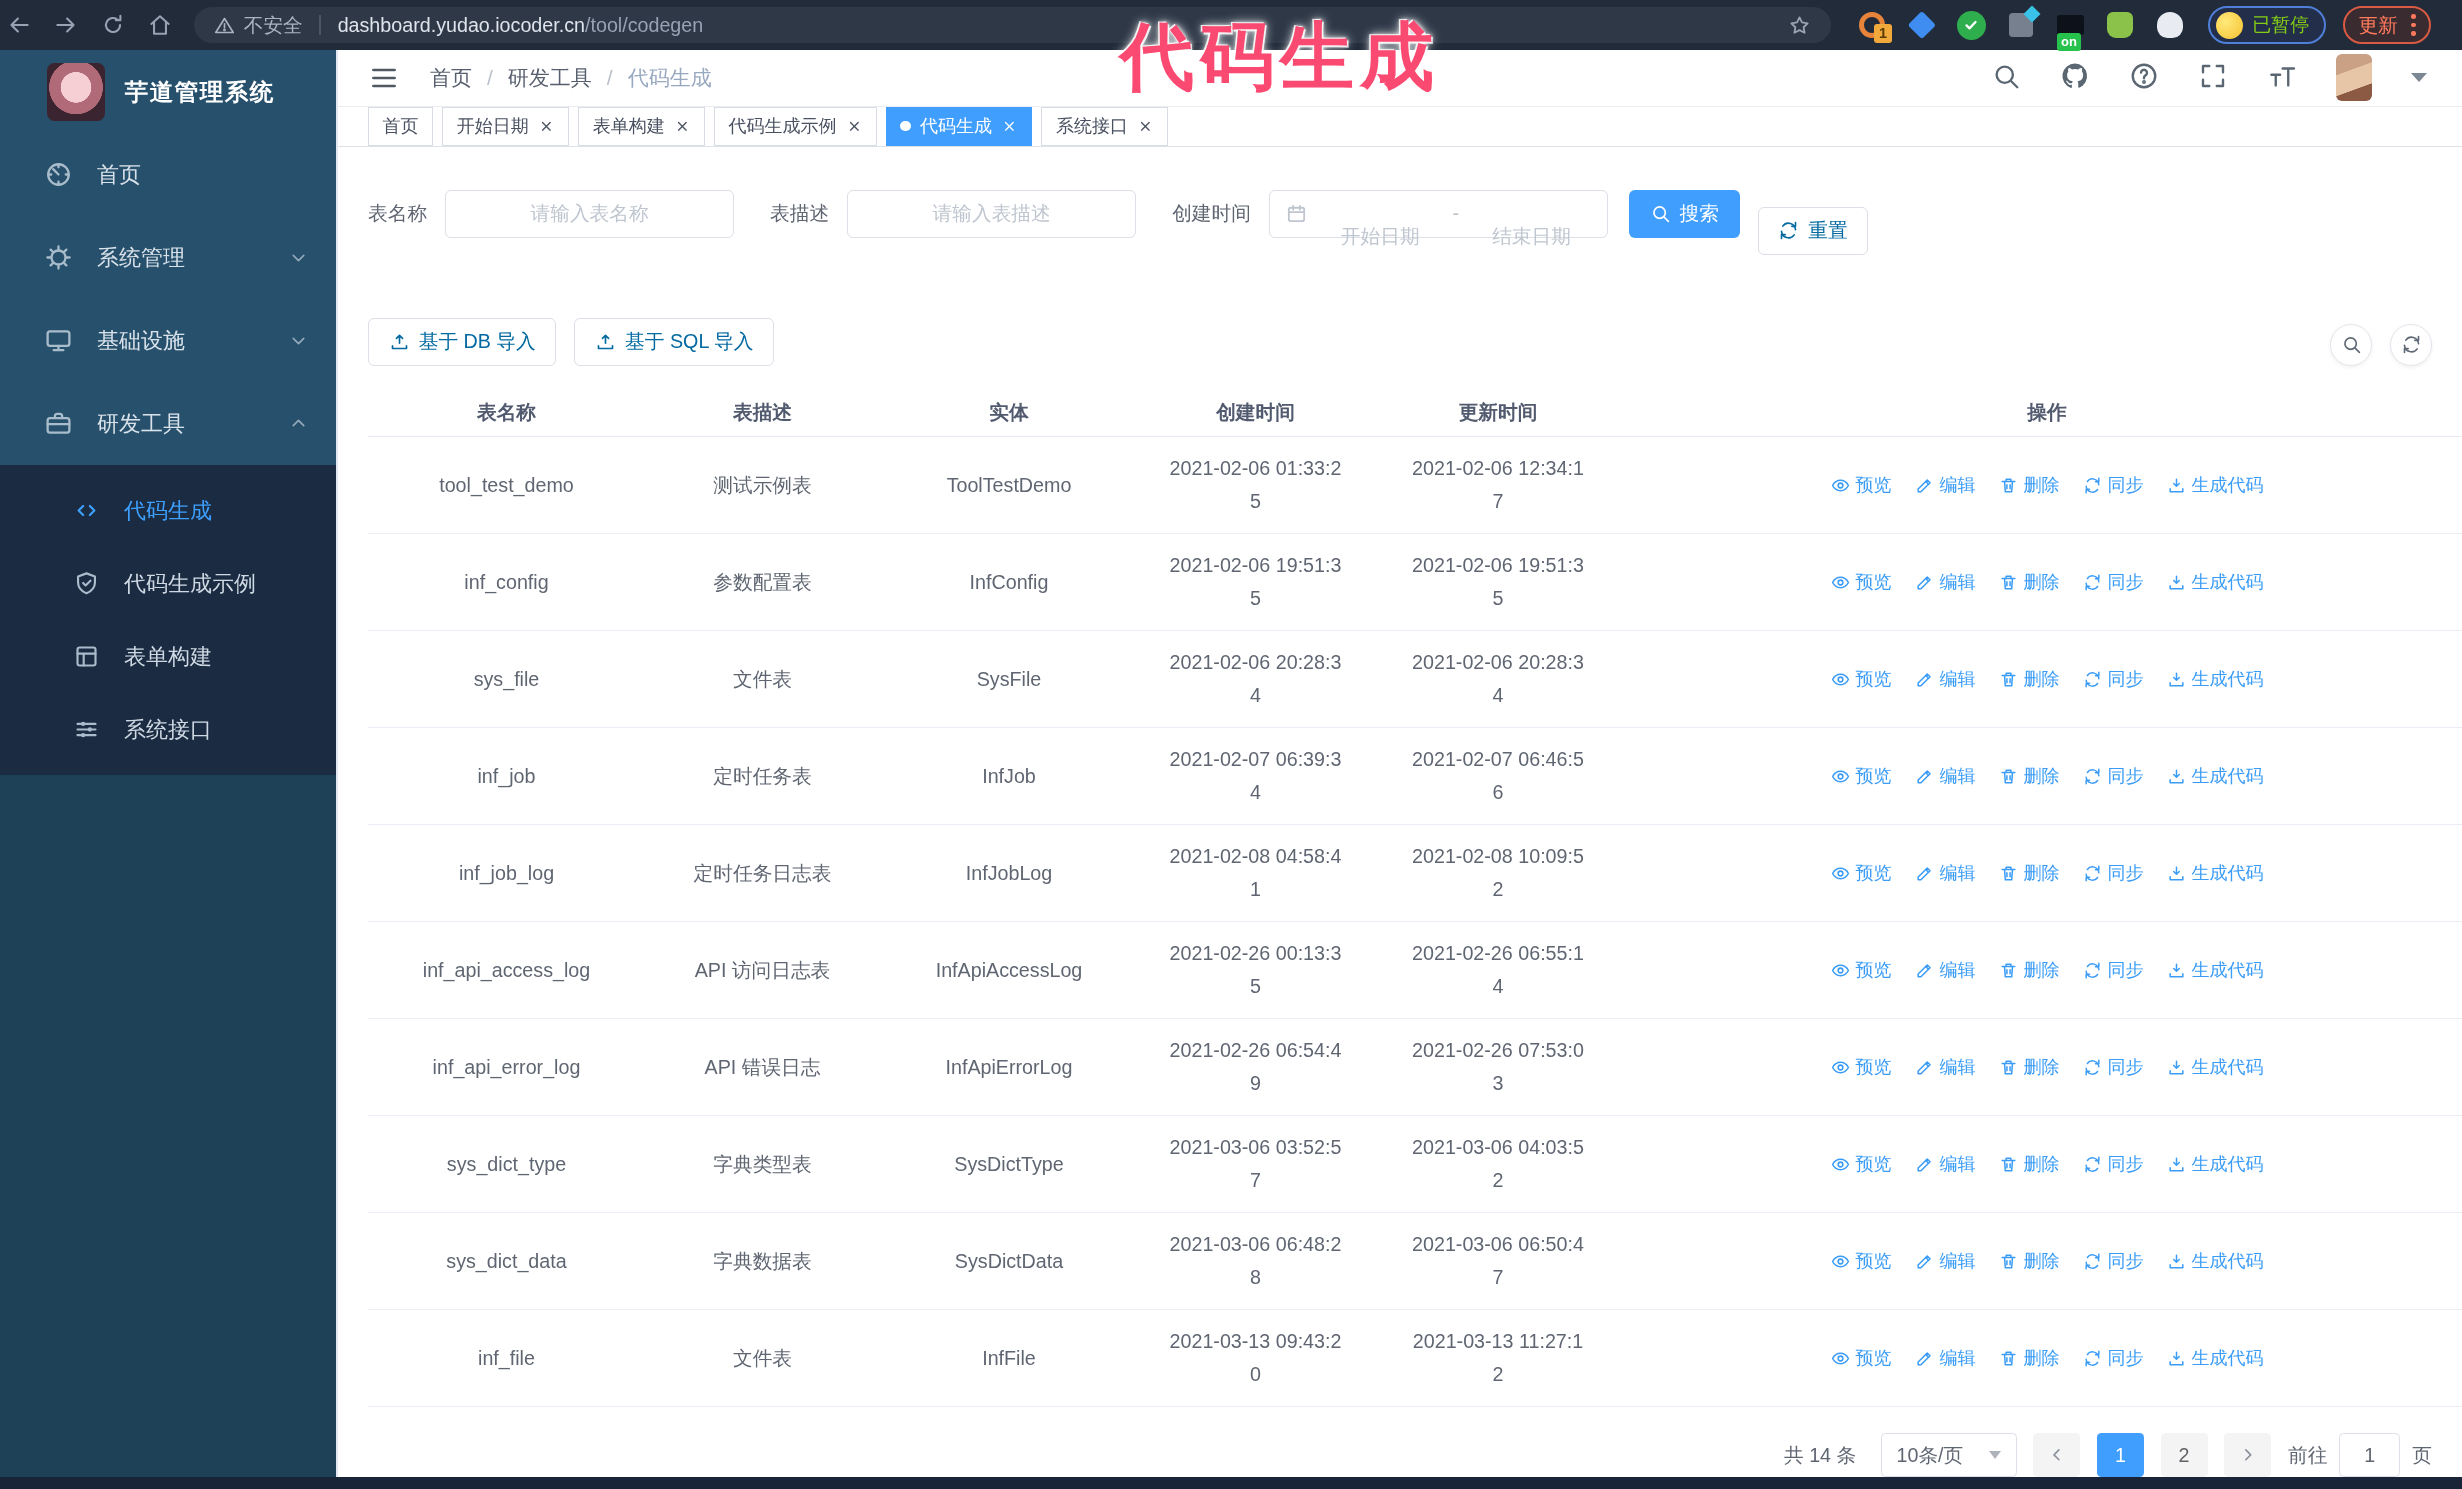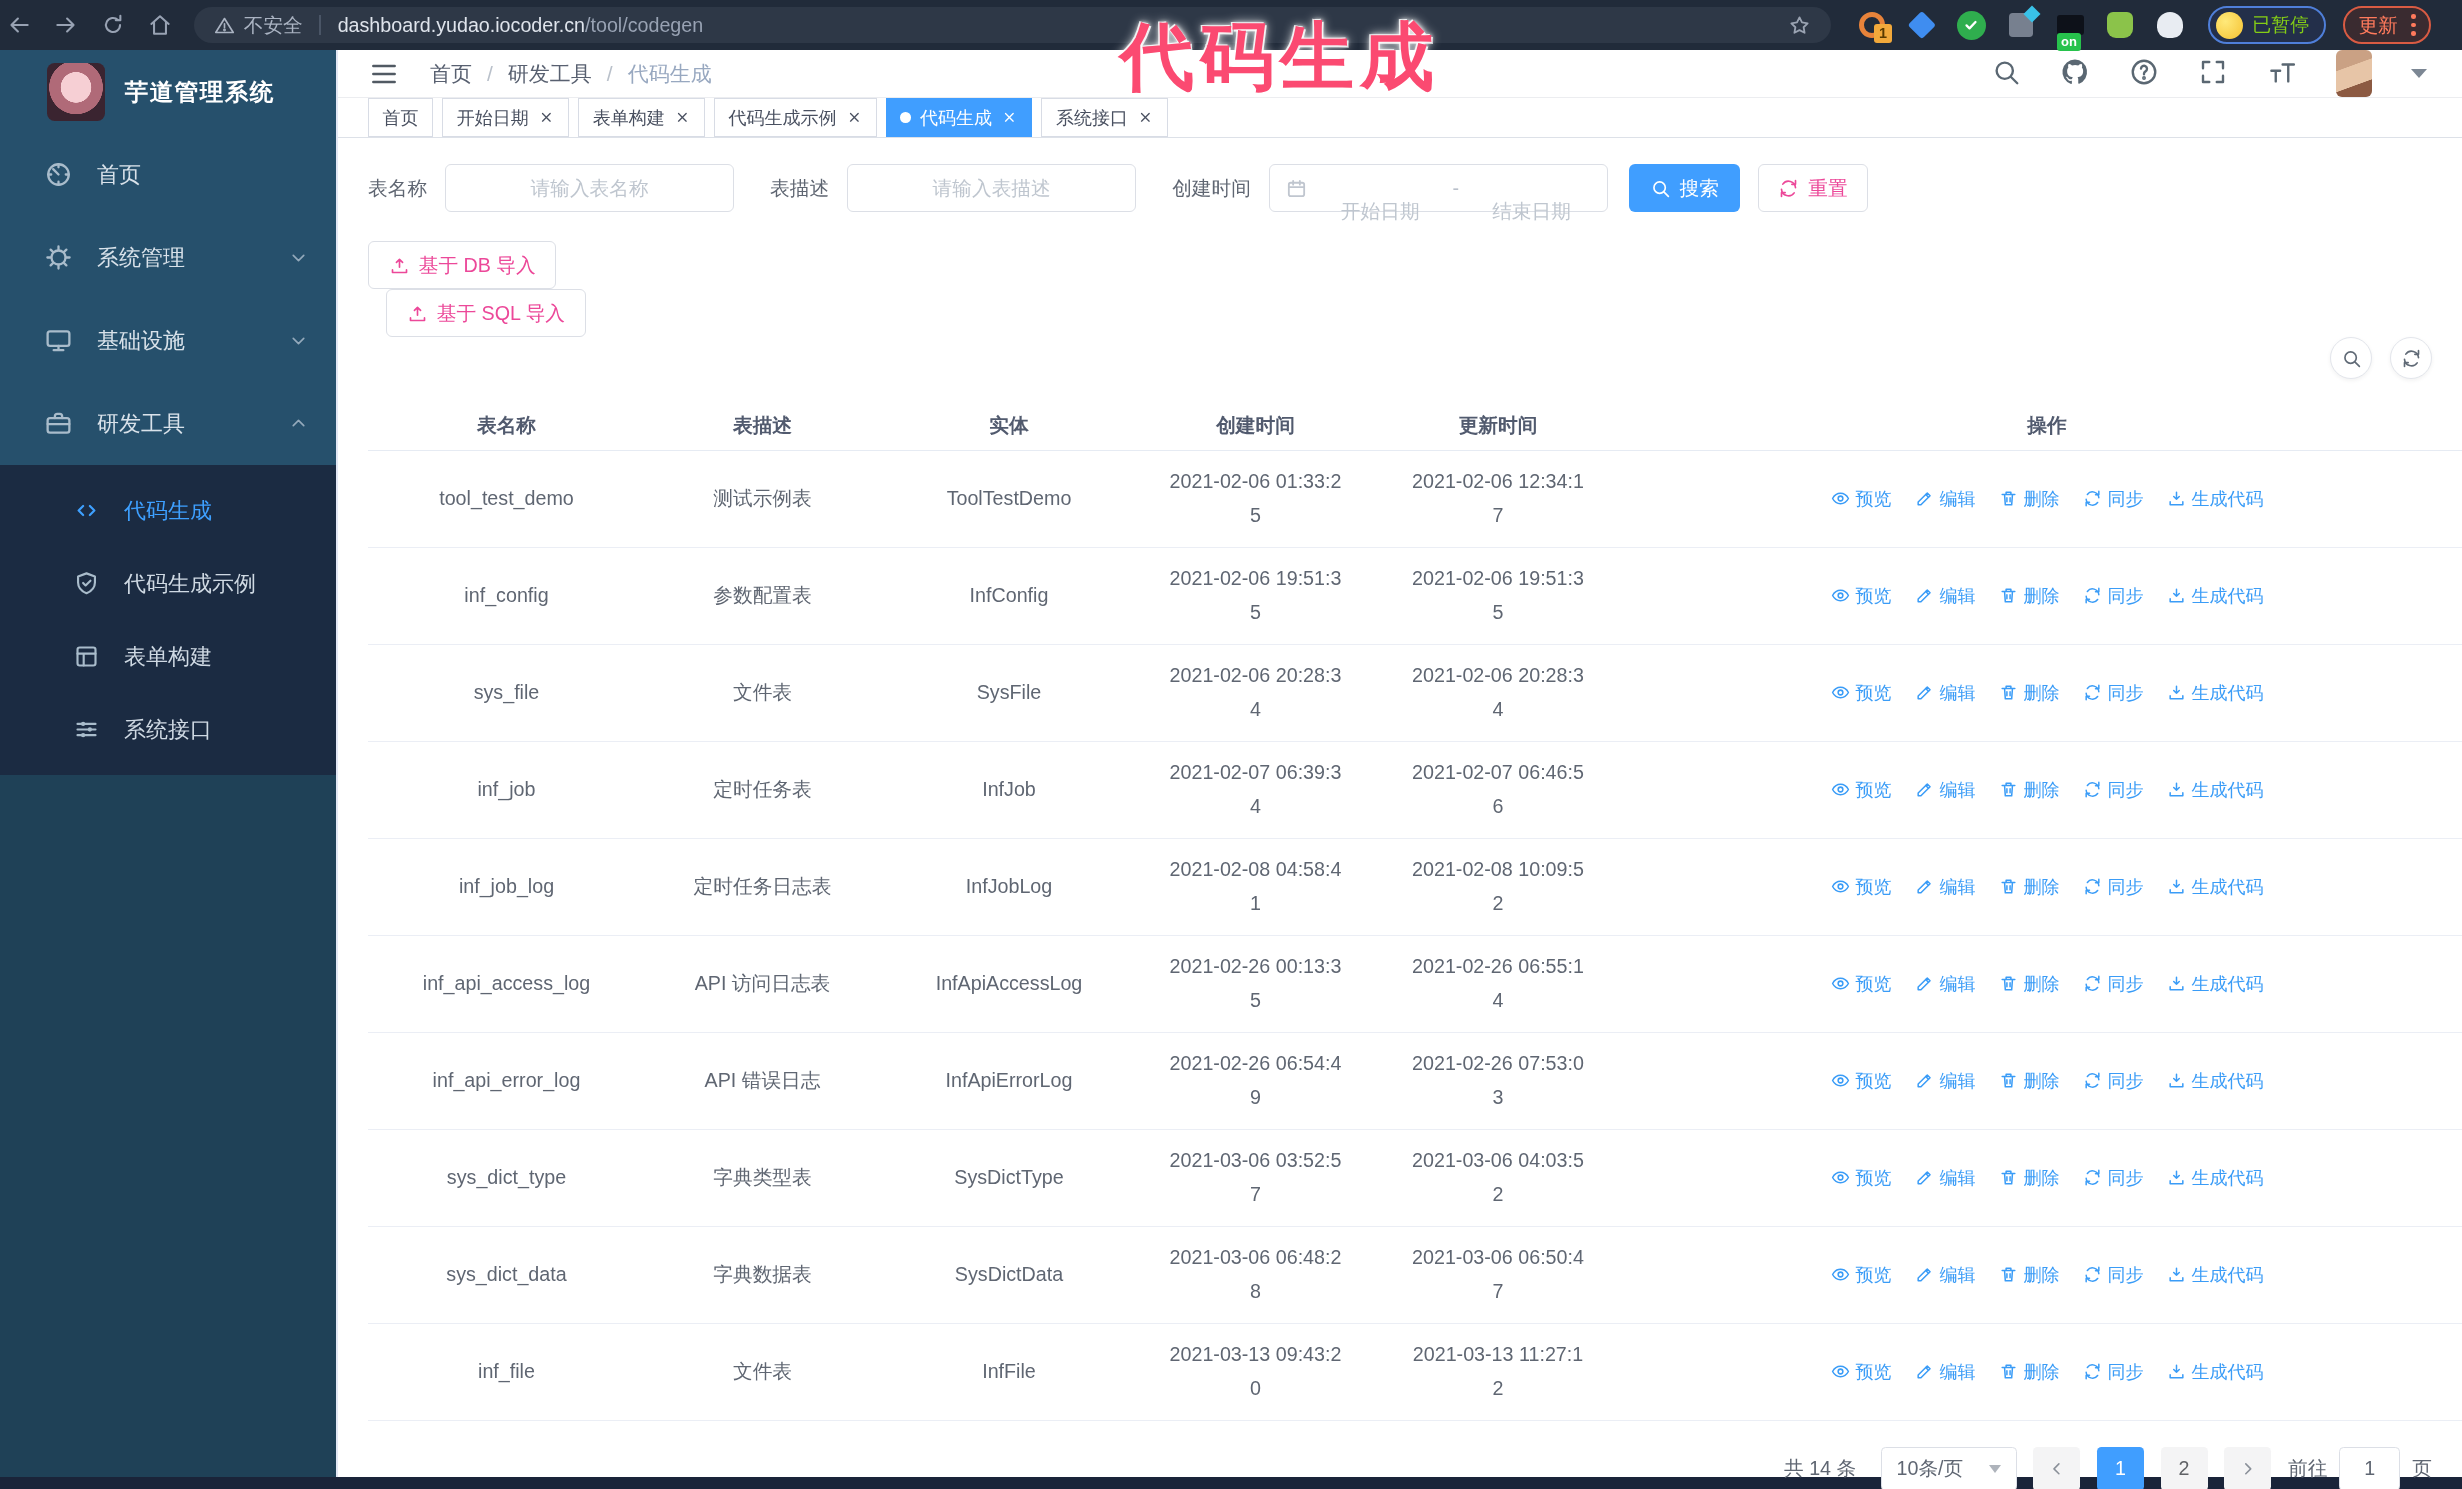--- a/index.html
+++ b/index.html
@@ -84,24 +84,24 @@
   .flabel { margin-right:18px; white-space:nowrap; }
   .inp { width:289px; height:48px; border:1.5px solid #dcdfe6; border-radius:6px; background:#fff; display:flex; align-items:center; padding:0 18px; margin-right:36px;justify-content:center; }
   .placeholder { color:#bfc6cf; font-size:19.7px; }
   .daterange { width:339px; height:48px; border:1.5px solid #dcdfe6; border-radius:6px; background:#fff; display:flex; align-items:center; padding:0 15px; gap:12px; margin-right:21px; color:#bfc6cf; }
   .daterange svg { width:23px; height:23px; color:#c0c6cf; }
   .dr-start,.dr-end { flex:1; text-align:center; font-size:19.7px;margin-top:46px; }
   .dr-sep { color:#b9c0ca; font-size:19.7px; }
   .btn { height:48px; border-radius:6px; font-size:19.7px; display:inline-flex; align-items:center; gap:9px; padding:0 19.7px; cursor:pointer; white-space:nowrap; border:1.5px solid transparent; }
   .btn svg { width:21px; height:21px; }
   .btn-primary { background:#409eff; color:#fff; }
-  .btn-plain { background:#fff; border-color:#dcdfe6; color:#ec4899; }
+  .btn-plain { background:#fff; border-color:#dcdfe6; color:#0369a1;margin-top:34px; }
   .btn + .btn { margin-left:18px; }
 
-  .toolbar { margin-top:29px; display:flex; align-items:flex-start;flex-direction:column; }
+  .toolbar { margin-top:29px; display:flex; align-items:flex-end; }
   .tool-circles { margin-left:auto; display:flex; gap:18px; }
   .circle-btn { width:42px; height:42px; border-radius:50%; border:1.5px solid #e3e6ec; background:#fff; color:#606a76; display:flex; align-items:center; justify-content:center; cursor:pointer; box-shadow:0 1.5px 4.5px rgba(0,0,0,.06); }
   .circle-btn svg { width:21px; height:21px; }
 
   table.grid { margin-top:23px; width:2102px; border-collapse:collapse; table-layout:fixed; }
   .grid th { height:48px; font-size:19.7px; color:#515a6e; font-weight:bold; text-align:center; border-bottom:1.5px solid #e6ebf3; }
   .grid td { height:97px; font-size:19.7px; color:#5f6672; text-align:center; border-bottom:1.5px solid #ebeef5; vertical-align:middle; }
   .datewrap { display:inline-block; max-width:177px; word-break:break-all; line-height:1.7; }
   .ops { display:flex; align-items:center; justify-content:center; gap:23px; }
   .op { color:#3a9cf7; font-size:18px; display:inline-flex; align-items:center; gap:6px; cursor:pointer; text-decoration:none; white-space:nowrap; }

